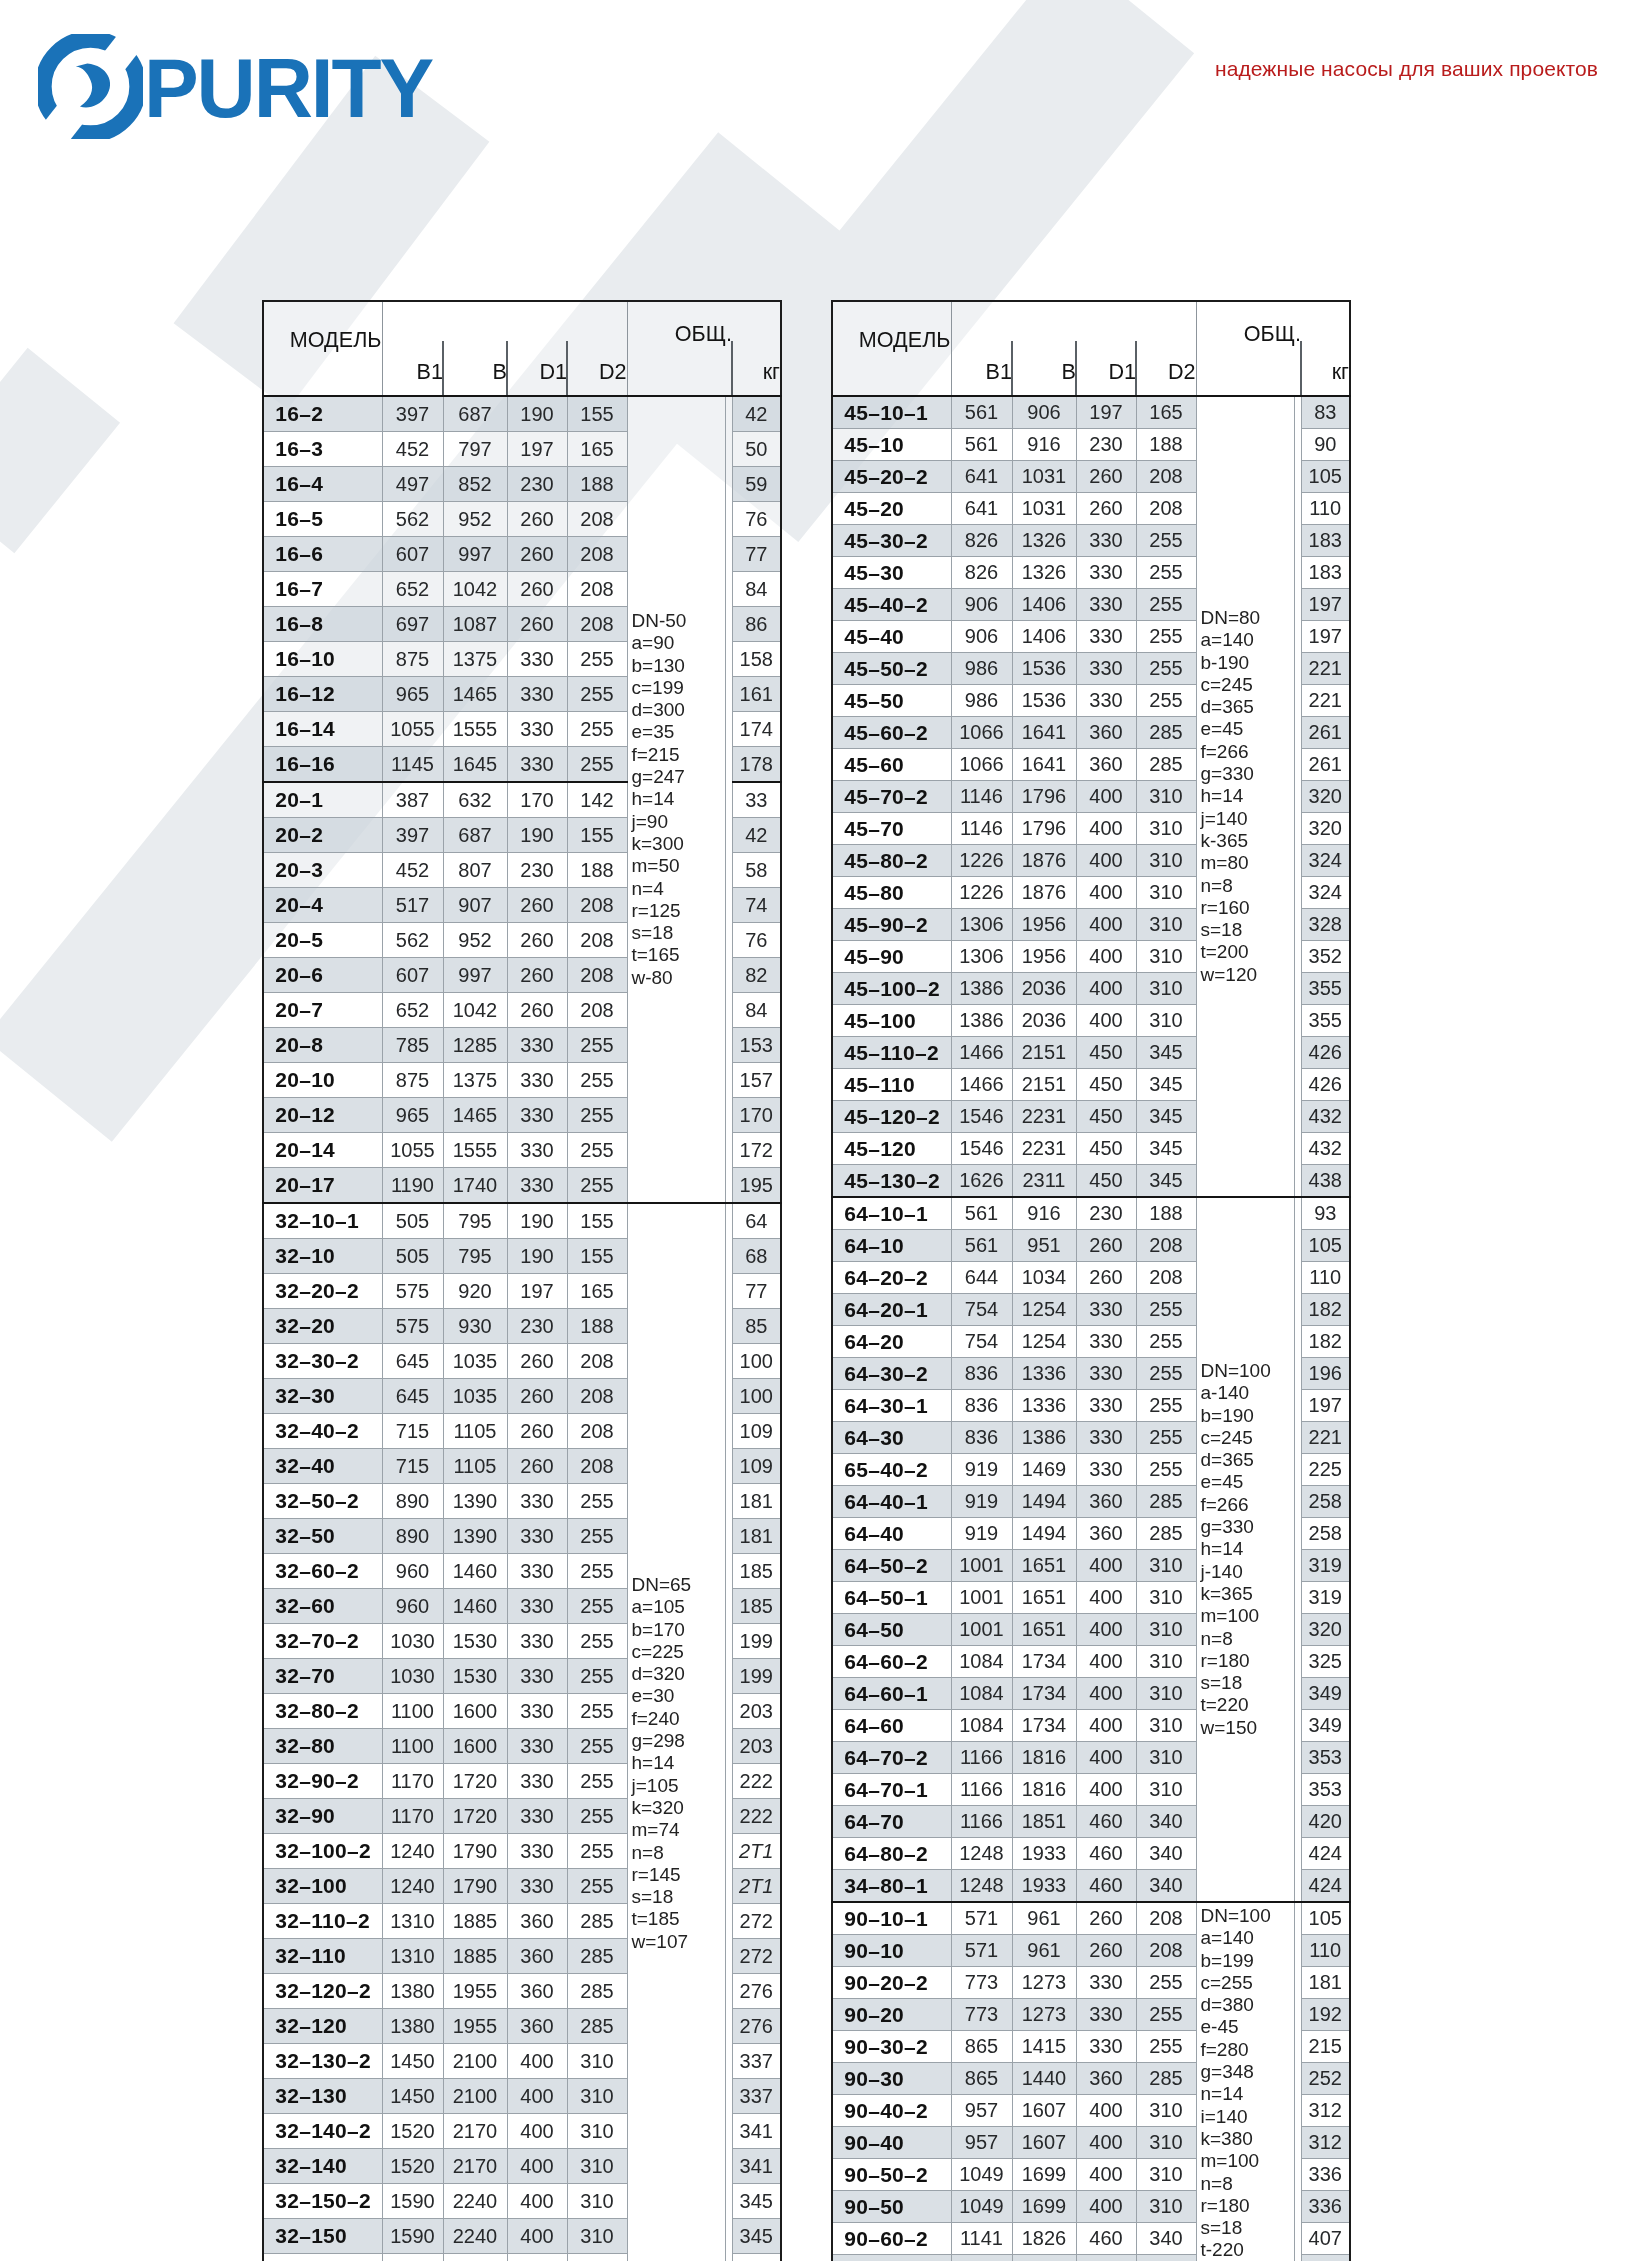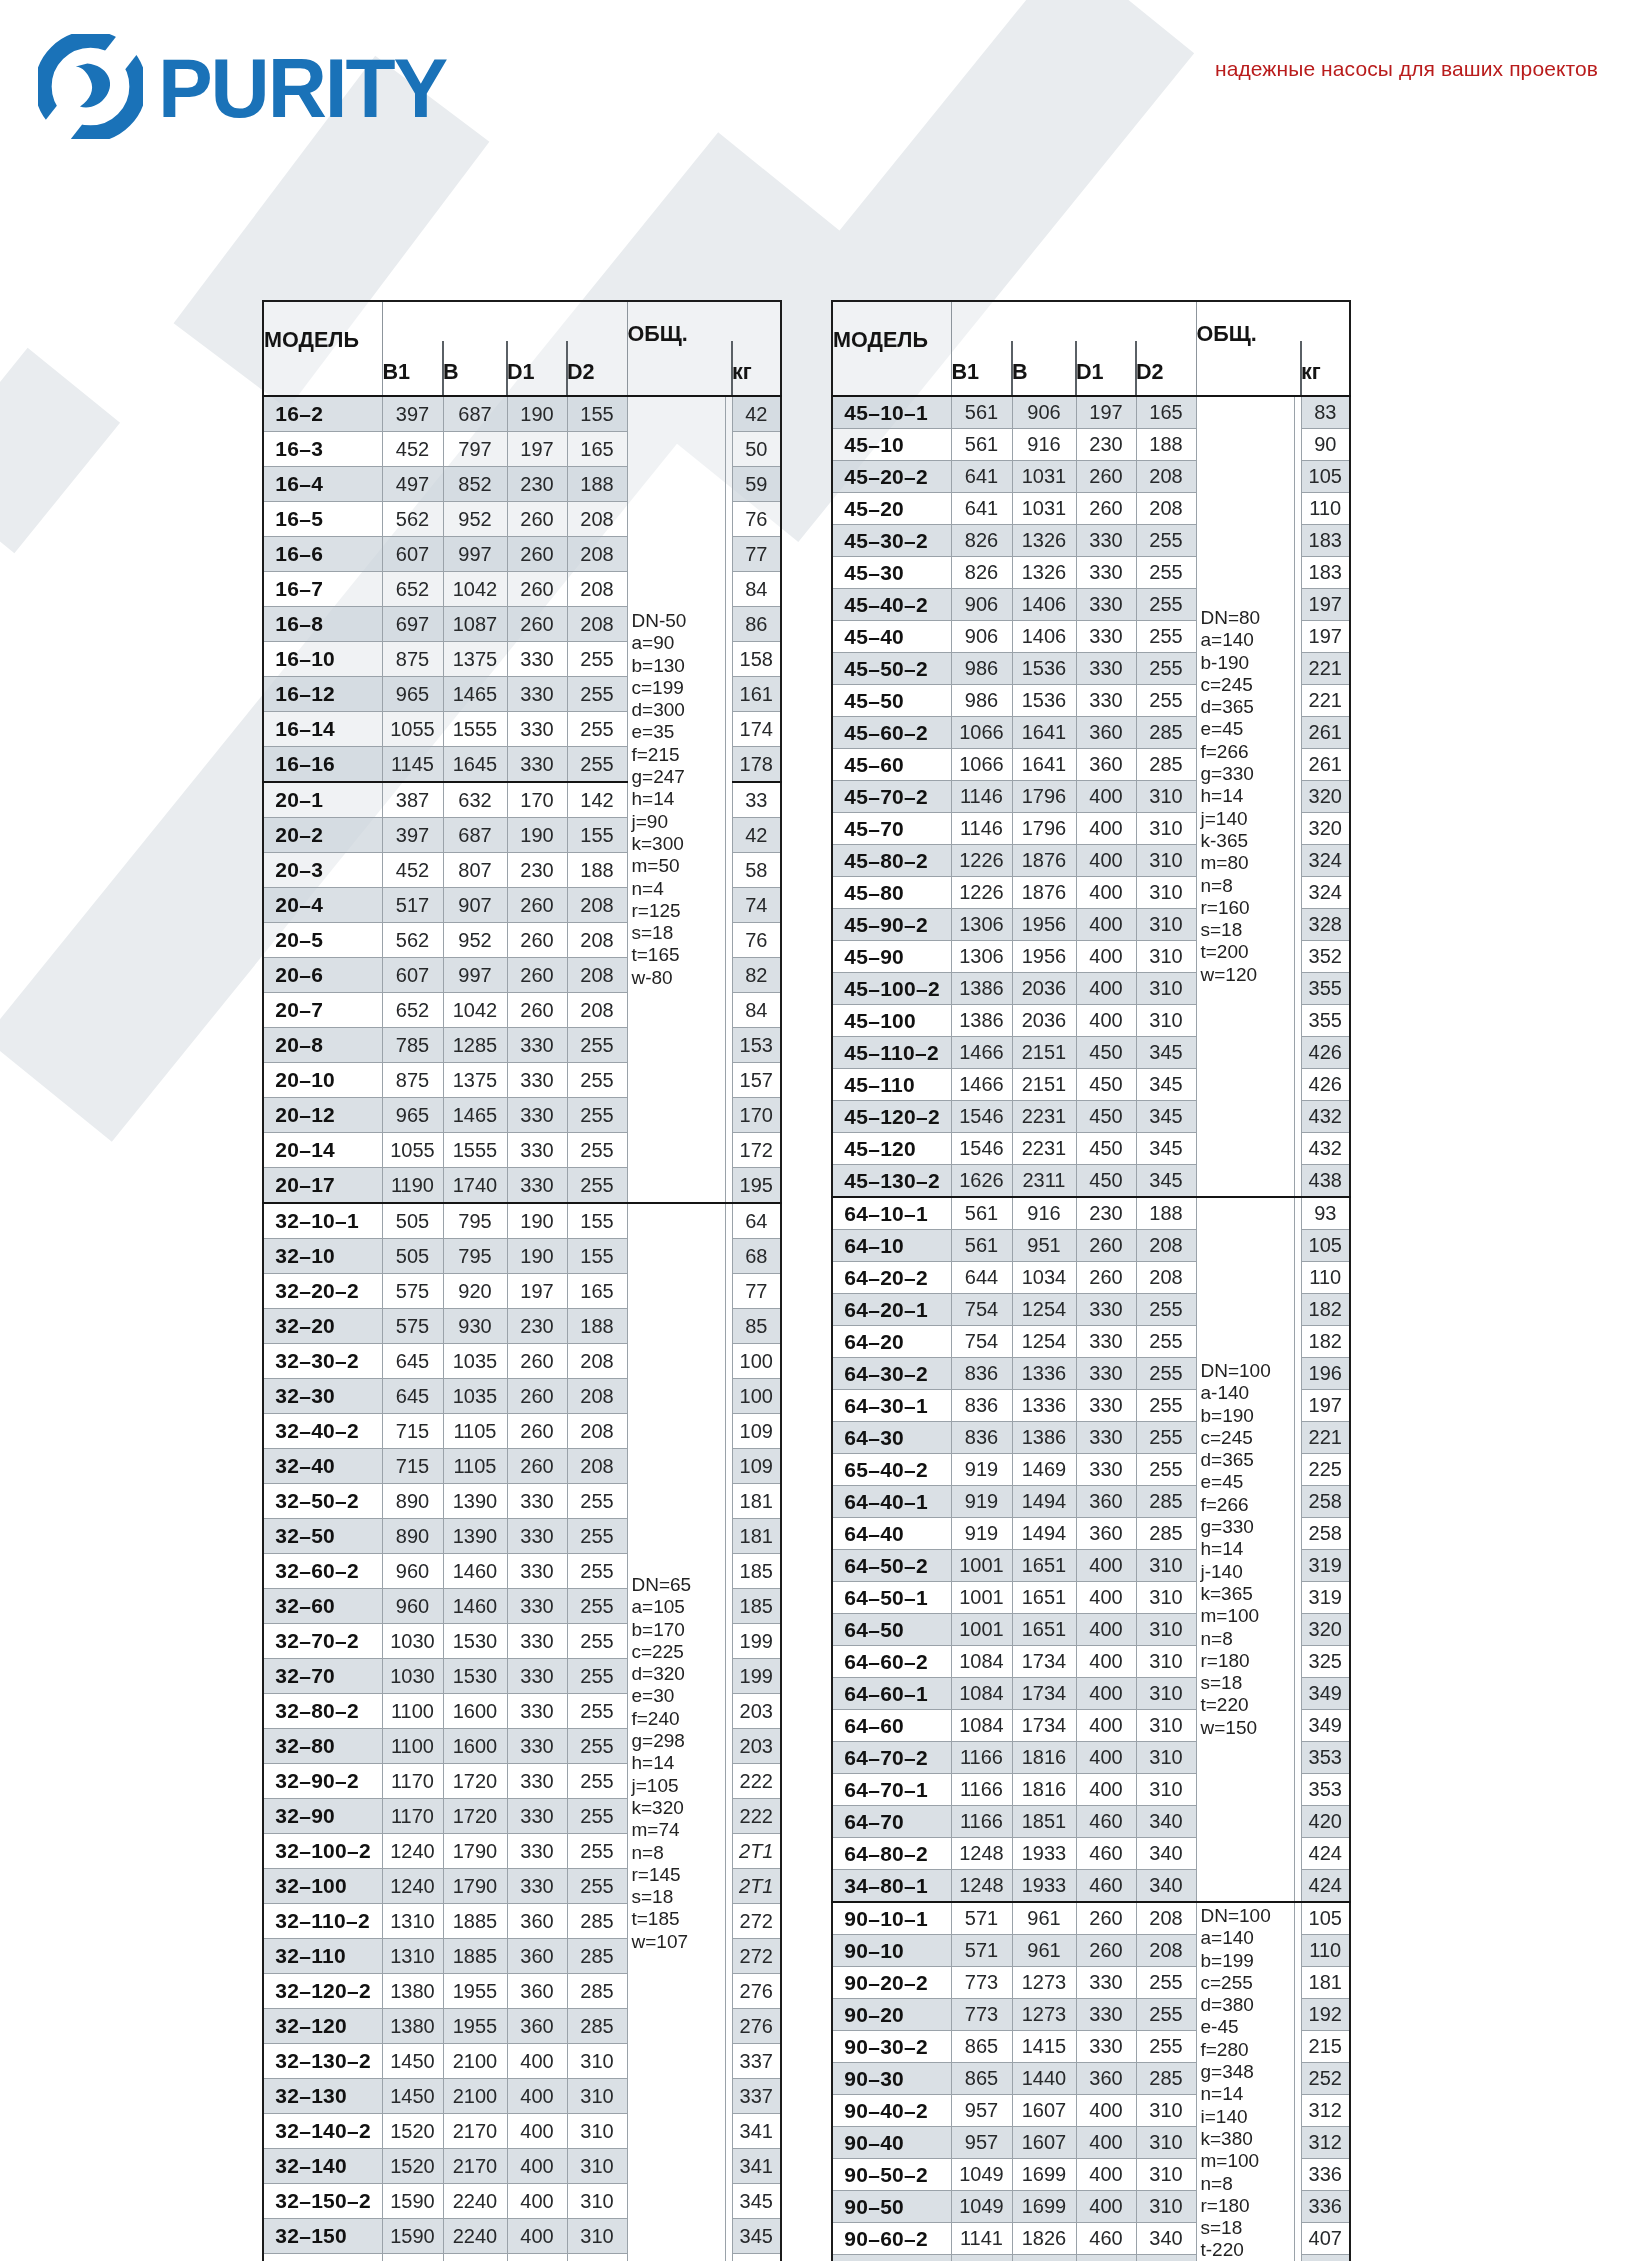--- a/index.html
+++ b/index.html
@@ -8,21 +8,21 @@
     background:#ffffff;font-family:"Liberation Sans",sans-serif;
   }
   
   .wm{position:absolute;background:#e9ecef;z-index:1;}
   #wm1{left:-168px;top:555px;width:1166px;height:164px;transform:rotate(-51deg);}
   #wm2{left:618px;top:164px;width:629px;height:164px;transform:rotate(-51deg);}
   #wm3{left:164px;top:161px;width:335px;height:143px;transform:rotate(-53deg);}
   #wm4{left:-63px;top:391px;width:168px;height:119px;transform:rotate(-51deg);}
 
   
-  #logo{position:absolute;left:38px;top:34px;display:flex;align-items:center;gap:15px;z-index:3;}
+  #logo{position:absolute;left:38px;top:34px;display:flex;align-items:center;gap:1px;z-index:3;}
   #logo .wordmark{
     font-weight:bold;font-size:82px;letter-spacing:-2.1px;color:#1a72b8;
     line-height:1;transform:scaleY(1.02);
   }
   #slogan{
     position:absolute;right:31px;top:57px;z-index:3;
     font-size:21px;color:#b91c1c;letter-spacing:0.1px;
   }
 
   
@@ -34,23 +34,23 @@
   .spec-table col.c-b1{width:61px;}
   .spec-table col.c-b{width:64px;}
   .spec-table col.c-d1{width:60px;}
   .spec-table col.c-d2{width:60px;}
   .spec-table col.c-spec{width:98px;}
   .spec-table col.c-gap{width:7px;}
   .spec-table col.c-kg{width:49px;}
 
   .spec-table th{
     border:none;border-bottom:2.8px solid #141414;
-    height:64px;font-size:21.6px;font-weight:bold;color:#141414;
+    height:64px;font-size:21.6px;font-weight:normal;color:#141414;
     background:rgba(255,255,255,0.35);position:relative;
-    vertical-align:bottom;text-align:left;padding:0 0 9.8px 0;margin-top:44px;
+    vertical-align:bottom;text-align:right;padding:0 0 9.8px 0;margin-top:44px;
   }
   .spec-table th.h-model{vertical-align:middle;padding-bottom:18px;border-right:1.4px solid #8d959c;}
   .spec-table th.h-spec{vertical-align:middle;padding-bottom:29px;border-left:1.4px solid #8d959c;}
   .spec-table th.psep::before{
     content:"";position:absolute;left:-0.7px;top:42%;bottom:0;width:1.4px;background:#5a6065;
   }
 
   .spec-table td{
     border-top:1.3px solid #9aa2a9;border-right:1.3px solid #9aa2a9;
     font-size:20px;color:#26282a;text-align:center;padding:0;

